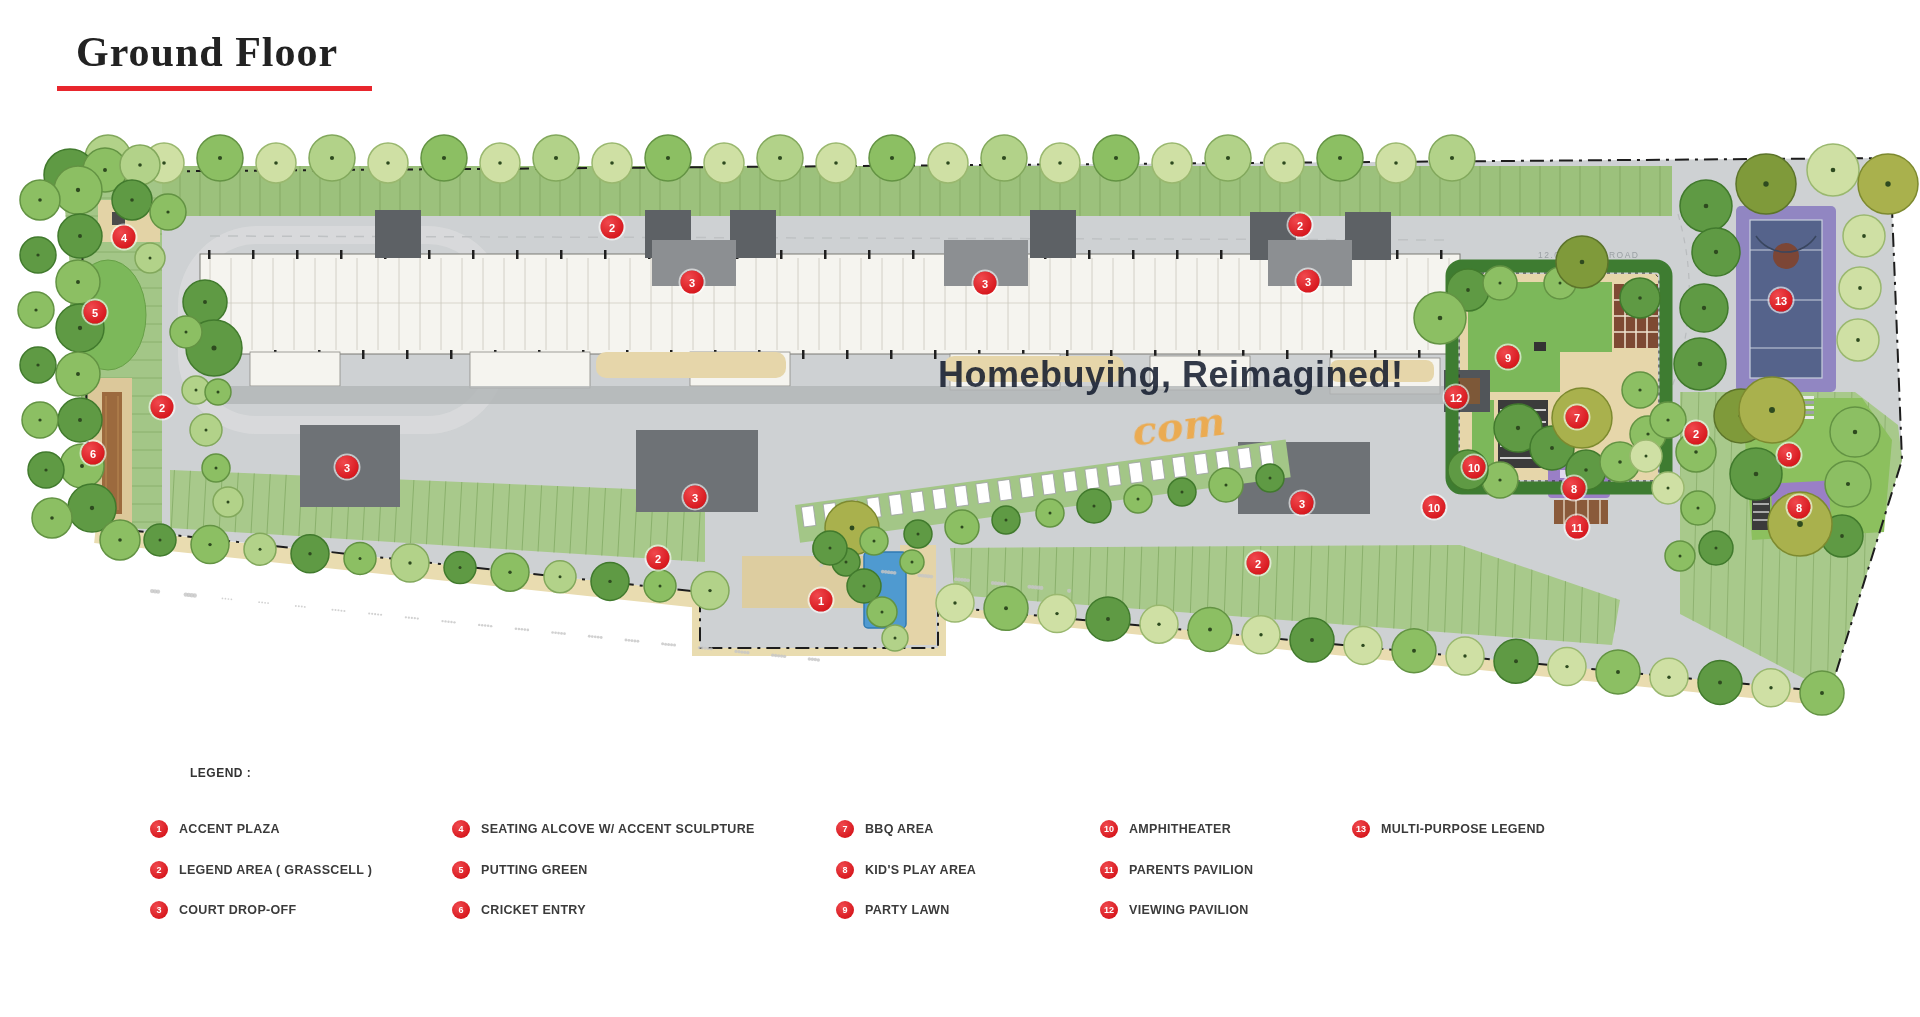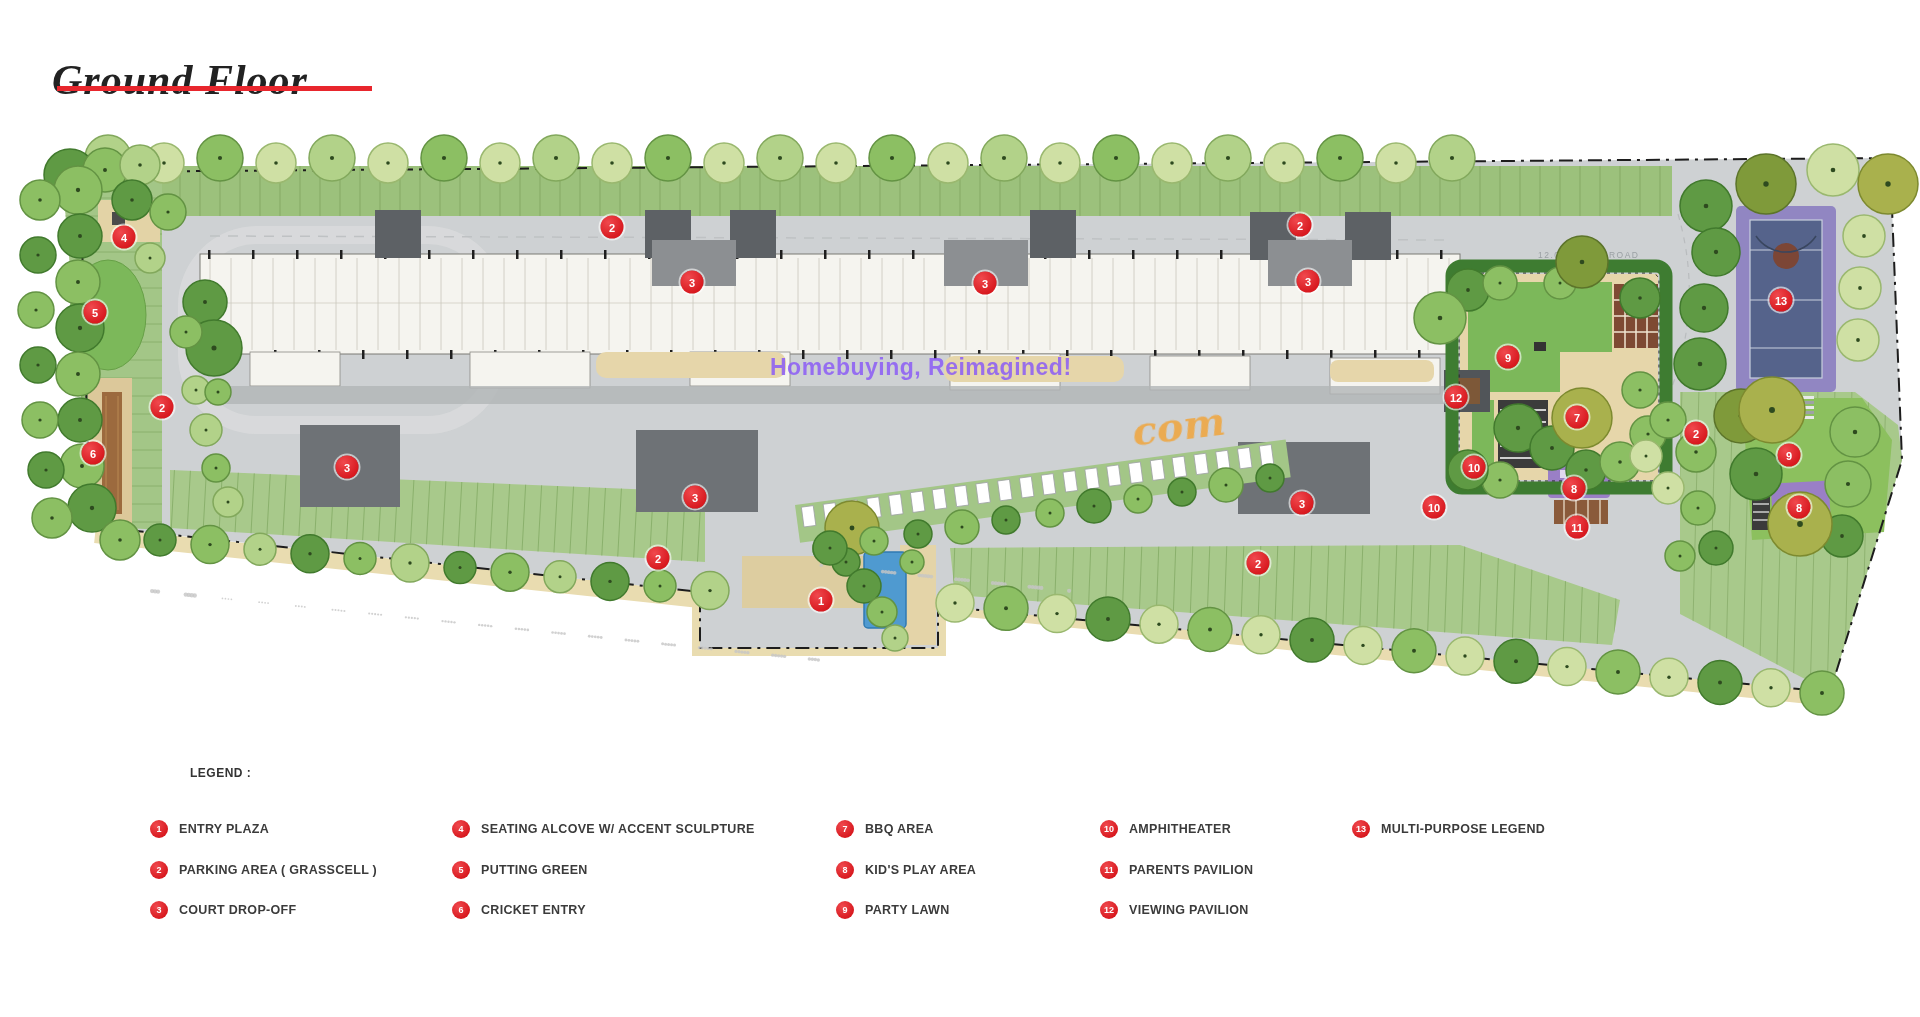--- a/index.html
+++ b/index.html
@@ -1,20 +1,20 @@
 <!DOCTYPE html>
 <html><head>
 <meta charset="utf-8">
 <style>
   html,body{margin:0;padding:0;background:#ffffff;}
   #stage{position:relative;width:1920px;height:1017px;overflow:hidden;background:#fff;
          font-family:"Liberation Sans",sans-serif;}
   
-  .title{position:absolute;left:52px;top:28px;font-family:"Liberation Serif",serif;
-         font-style:italic;font-weight:600;font-size:42px;color:#222;letter-spacing:1px;margin-top:28px;}
+  .title{position:absolute;left:76px;top:28px;font-family:"Liberation Serif",serif;
+         font-weight:600;font-size:42px;color:#222;letter-spacing:1px;}
   .title-rule{position:absolute;left:57px;top:86px;width:315px;height:5px;background:#e8262d;}
   
   #plan{position:absolute;left:0;top:0;}
   
   .mk{position:absolute;width:23px;height:23px;border-radius:50%;
       background:radial-gradient(circle at 35% 30%,#f0494e,#d8191f 72%);
       color:#fff;font-weight:bold;font-size:11px;display:flex;align-items:center;
       justify-content:center;transform:translate(-50%,-50%);
       box-shadow:0 0 0 2px rgba(255,255,255,.6);}
   
@@ -23,21 +23,21 @@
   .wm-prop{color:#f0a53c;}
   .wm-soch{color:#2e8b80;}
   .wm-tm{font-size:20px;color:#8a8a8a;vertical-align:38px;font-weight:bold;margin-left:4px;}
   .face{width:30px;height:30px;border:9px solid #2e8b80;border-radius:50%;
         display:inline-block;position:relative;background:#f2faf8;top:2px;}
   .face::before,.face::after{content:'';position:absolute;width:8px;height:8px;border-radius:50%;
         border:2px solid #2e8b80;background:#fff;top:8px;}
   .face::before{left:1px;} .face::after{right:1px;}
   .wm-com{position:absolute;left:362px;top:50px;font-family:"DejaVu Serif",serif;
           font-style:italic;font-size:40px;color:#f0a53c;transform:rotate(-7deg);font-weight:bold;}
-  .wm-tag{margin-top:2px;font-size:23px;font-weight:bold;color:#8b5cf6;
+  .wm-tag{margin-top:2px;margin-left:168px;font-size:36px;font-weight:bold;color:#0f172a;
           letter-spacing:.5px;white-space:nowrap;}
   
   .legend-heading{position:absolute;left:190px;top:766px;font-size:12px;font-weight:bold;
                   color:#333;letter-spacing:.5px;}
   .lg-item{position:absolute;display:flex;align-items:center;gap:11px;}
   .lg-badge{width:18px;height:18px;border-radius:50%;flex:0 0 18px;
             background:radial-gradient(circle at 35% 30%,#f0494e,#d8191f 72%);
             color:#fff;font-weight:bold;font-size:9px;display:flex;align-items:center;
             justify-content:center;}
   .lg-label{font-size:12.5px;font-weight:600;color:#3b3b3b;letter-spacing:.3px;white-space:nowrap;}
@@ -1001,25 +1001,25 @@
 
   <div class="wm">
     <div class="wm-com">com</div>
     <div class="wm-tag">Homebuying, Reimagined!</div>
   </div>
 
   <div class="legend-heading">LEGEND :</div>
   <div id="legend">
       <div class="lg-item" style="left: 150px; top: 820px;">
         <span class="lg-badge">1</span>
-        <span class="lg-label">ENTRY PLAZA</span>
+        <span class="lg-label">ACCENT PLAZA</span>
       </div>
       <div class="lg-item" style="left: 150px; top: 861px;">
         <span class="lg-badge">2</span>
-        <span class="lg-label">PARKING AREA ( GRASSCELL )</span>
+        <span class="lg-label">LEGEND AREA ( GRASSCELL )</span>
       </div>
       <div class="lg-item" style="left: 150px; top: 901px;">
         <span class="lg-badge">3</span>
         <span class="lg-label">COURT DROP-OFF</span>
       </div>
       <div class="lg-item" style="left: 452px; top: 820px;">
         <span class="lg-badge">4</span>
         <span class="lg-label">SEATING ALCOVE W/ ACCENT SCULPTURE</span>
       </div>
       <div class="lg-item" style="left: 452px; top: 861px;">

